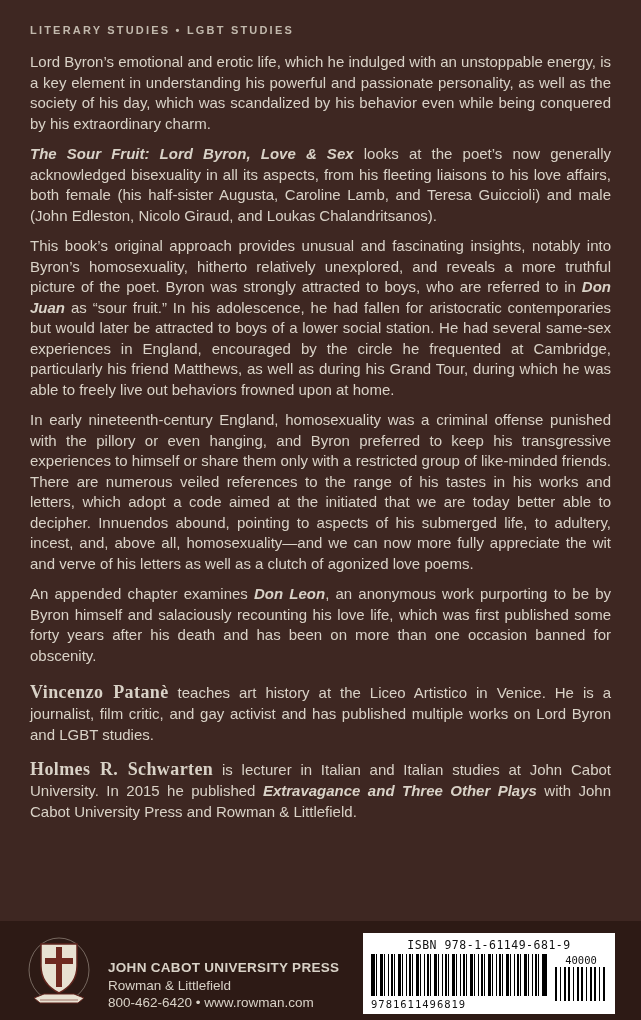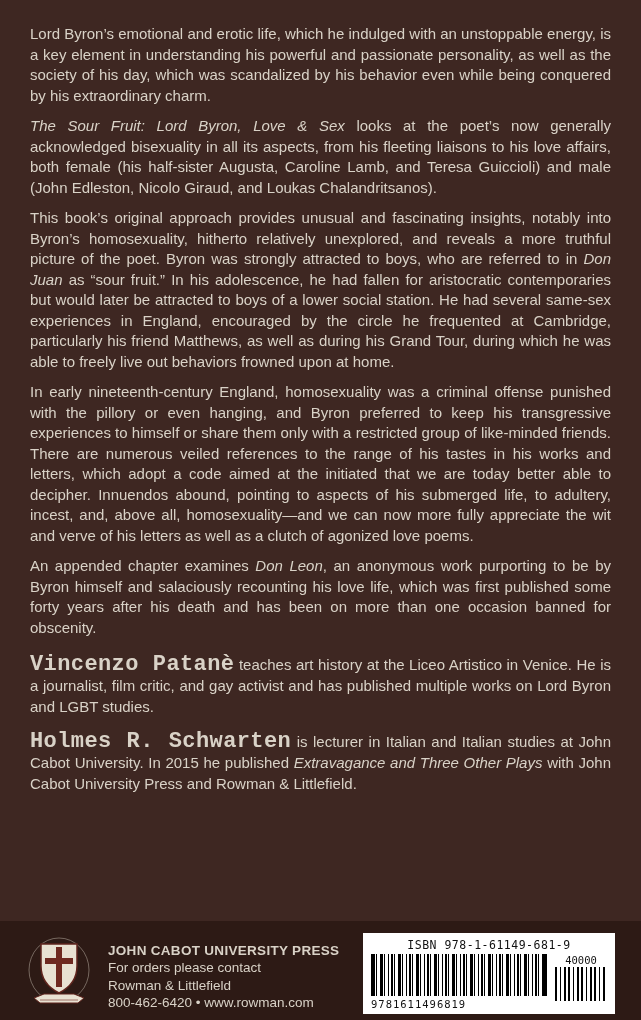--- a/index.html
+++ b/index.html
@@ -23,29 +23,29 @@
   }
   .main{padding:24px 30px 0 30px;flex:0 0 auto;}
   .category{
     font-size:11px;font-weight:bold;letter-spacing:2.2px;
     color:var(--muted);margin-bottom:16px;
   }
   .synopsis p{
     font-size:15px;line-height:20.5px;text-align:justify;
     margin:0 0 10px 0;
   }
-  .it{font-style:italic;}
+  .it{font-style:italic;font-weight:bold;}
   .bios{margin-top:16px;}
   .bios p{
     font-size:15px;line-height:21px;text-align:justify;
     margin:0 0 14px 0;
   }
   .bio-name{
-    font-family:Liberation Mono, monospace;font-weight:bold;
-    font-size:22px;letter-spacing:0.4px;
+    font-family:Liberation Serif, serif;font-weight:bold;
+    font-size:18px;letter-spacing:0.4px;
   }
   .footer{
     margin-top:auto;
     background:var(--footer-background);
     padding:12px 26px 6px 26px;
   }
   .footer-row{display:flex;align-items:center;justify-content:space-between;}
   .footer-left{display:flex;align-items:flex-end;gap:16px;}
   .logo{flex:0 0 auto;width:66px;height:76px;}
   .pub-info{font-size:13.5px;line-height:17.5px;color:var(--text);}
@@ -80,20 +80,21 @@
     text-align:center;font-size:12.3px;color:var(--muted);
     margin-top:9px;padding-bottom:4px;
   }
 </style>
 </head>
 <body>
 
 <div class="cover">
 
   <div class="main">
+    <div class="category">LITERARY STUDIES  •  LGBT STUDIES</div>
 
     <div class="synopsis">
       <p><span>Lord Byron’s emotional and erotic life, which he indulged with an unstoppable energy, is a key element in understanding his powerful and passionate personality, as well as the society of his day, which was scandalized by his behavior even while being conquered by his extraordinary charm.</span></p>
       <p><span class="it">The Sour Fruit: Lord Byron, Love &amp; Sex</span><span> looks at the poet’s now generally acknowledged bisexuality in all its aspects, from his fleeting liaisons to his love affairs, both female (his half-sister Augusta, Caroline Lamb, and Teresa Guiccioli) and male (John Edleston, Nicolo Giraud, and Loukas Chalandritsanos).</span></p>
       <p><span>This book’s original approach provides unusual and fascinating insights, notably into Byron’s homosexuality, hitherto relatively unexplored, and reveals a more truthful picture of the poet. Byron was strongly attracted to boys, who are referred to in </span><span class="it">Don Juan</span><span> as “sour fruit.” In his adolescence, he had fallen for aristocratic contemporaries but would later be attracted to boys of a lower social station. He had several same-sex experiences in England, encouraged by the circle he frequented at Cambridge, particularly his friend Matthews, as well as during his Grand Tour, during which he was able to freely live out behaviors frowned upon at home.</span></p>
       <p><span>In early nineteenth-century England, homosexuality was a criminal offense punished with the pillory or even hanging, and Byron preferred to keep his transgressive experiences to himself or share them only with a restricted group of like-minded friends. There are numerous veiled references to the range of his tastes in his works and letters, which adopt a code aimed at the initiated that we are today better able to decipher. Innuendos abound, pointing to aspects of his submerged life, to adultery, incest, and, above all, homosexuality—and we can now more fully appreciate the wit and verve of his letters as well as a clutch of agonized love poems.</span></p>
       <p><span>An appended chapter examines </span><span class="it">Don Leon</span><span>, an anonymous work purporting to be by Byron himself and salaciously recounting his love life, which was first published some forty years after his death and has been on more than one occasion banned for obscenity.</span></p>
     </div>
 
     <div class="bios">
@@ -111,21 +112,20 @@
             <ellipse cx="33" cy="34" rx="30" ry="32" fill="none" stroke="#CFC6B8" stroke-width="1" opacity="0.45"></ellipse>
             <path d="M15 8 h36 v22 c0 14 -8 22 -18 27 c-10 -5 -18 -13 -18 -27 z" fill="#E8E1D2" stroke="#5E231C" stroke-width="1.5"></path>
             <rect x="30" y="11" width="6" height="40" fill="#6E2920"></rect>
             <rect x="19" y="22" width="28" height="6" fill="#6E2920"></rect>
             <path d="M8 62 l10 -4 h30 l10 4 -6 5 h-38 z" fill="#E8E1D2" stroke="#5E231C" stroke-width="1"></path>
             <line x1="14" y1="64" x2="52" y2="64" stroke="#6E2920" stroke-width="1" opacity="0.6"></line>
           </svg>
         </div>
         <div class="pub-info">
           <div class="pub-name">JOHN CABOT UNIVERSITY PRESS</div>
-          <div>For orders please contact</div>
           <div>Rowman &amp; Littlefield</div>
           <div>800-462-6420 • www.rowman.com</div>
         </div>
       </div>
 
       <div class="barcode-box">
         <div class="isbn-line">ISBN 978-1-61149-681-9</div>
         <div class="bars-row">
           <div class="main-col">
             <div class="bars"></div>

